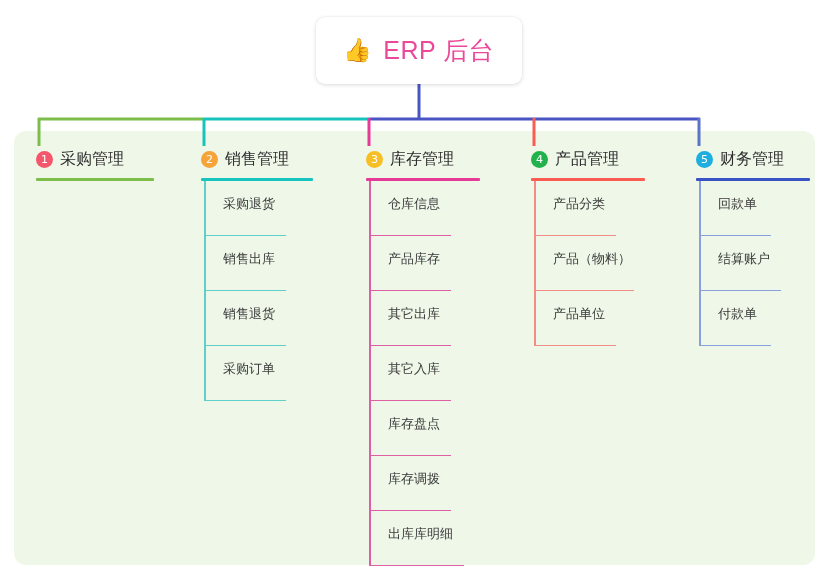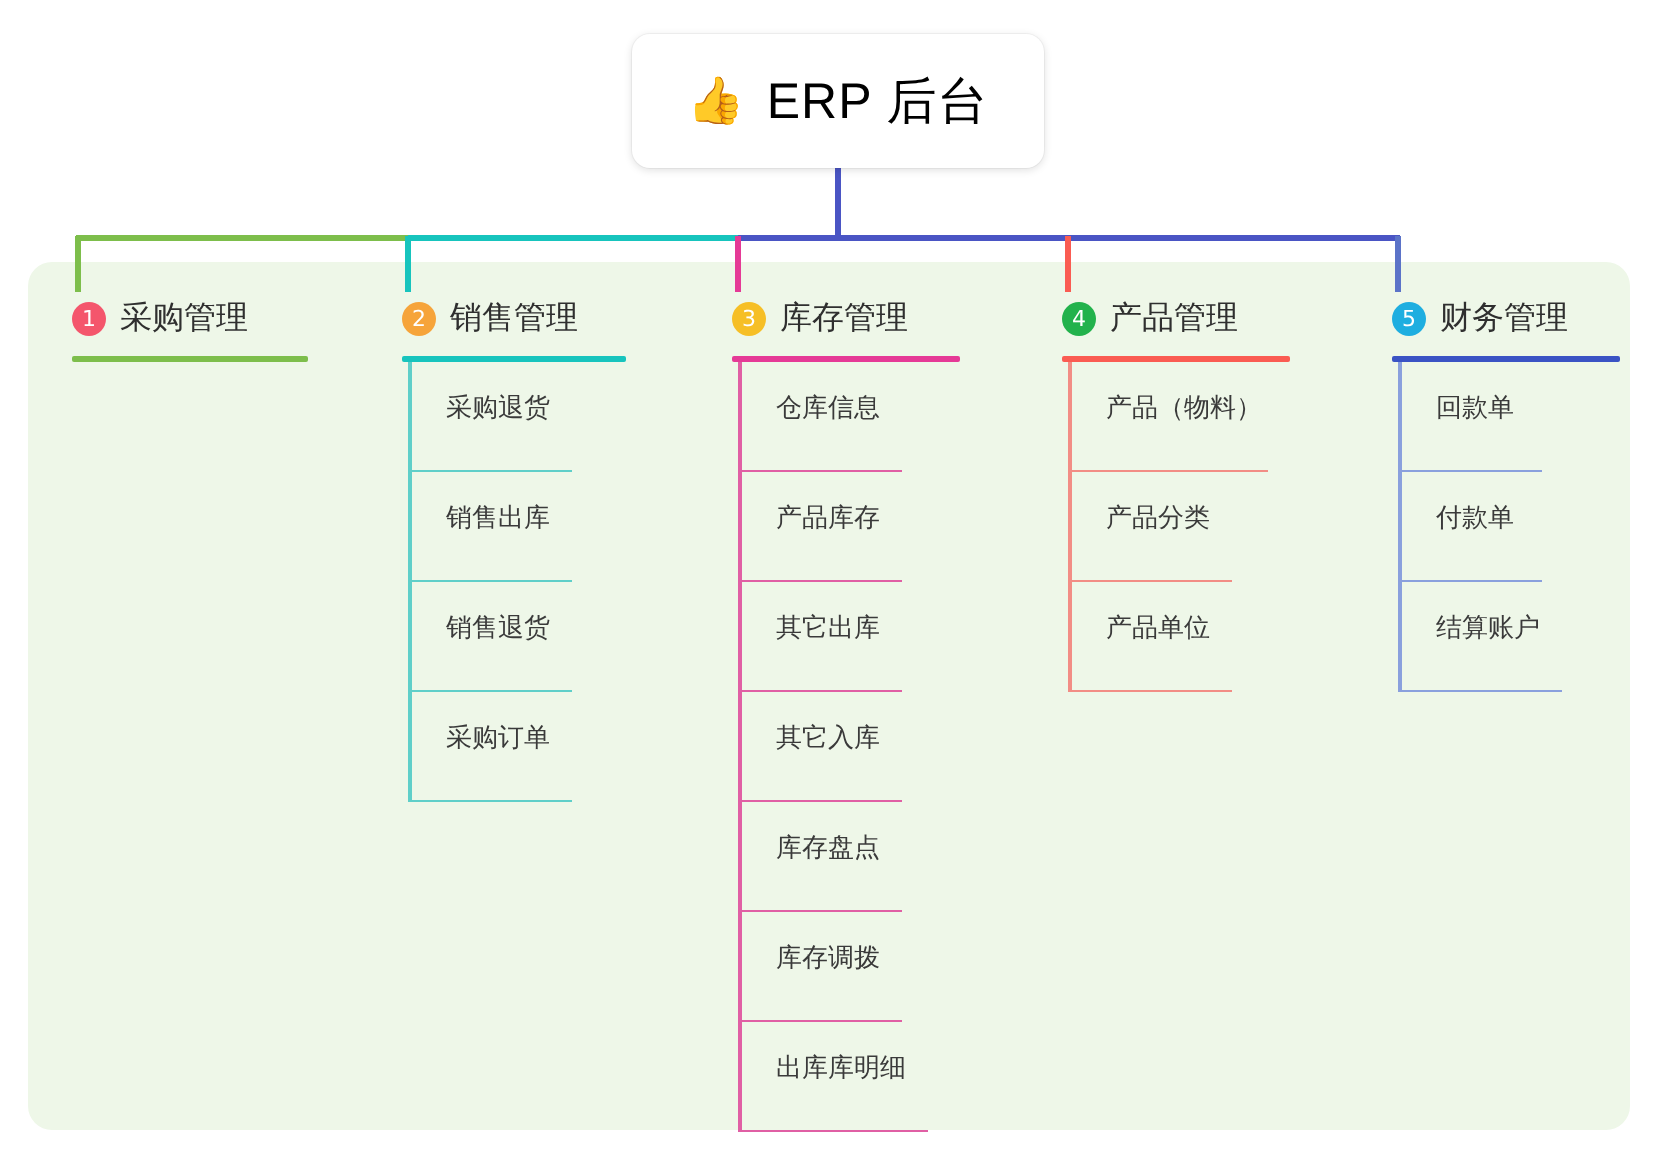--- a/index.html
+++ b/index.html
@@ -19,21 +19,21 @@
     width:206px;height:67px;
     background:#ffffff;
     border-radius:9px;
     box-shadow:0 1px 4px rgba(0,0,0,.13), 0 0 0 .5px rgba(0,0,0,.04);
     display:flex;align-items:center;justify-content:center;
     gap:11px;
     box-sizing:border-box;
   }
   .root-emoji{font-size:23px;line-height:1;display:block;}
   .root-title{
-    font-size:25px;color:#000000;letter-spacing:.5px;white-space:nowrap;
+    font-size:25px;color:#ec4899;letter-spacing:.5px;white-space:nowrap;
   }
 
   
   .panel{
     position:absolute;
     left:14px;top:131px;
     width:801px;height:434px;
     background:#eef7e8;
     border-radius:12px;
   }
@@ -177,50 +177,50 @@
       </div>
       <div class="col" style="left: 531px; width: 160px;">
         <div class="col-head">
           <span class="badge" style="background: rgb(34, 178, 76);">4</span>
           <span class="col-title">产品管理</span>
         </div>
         <div class="head-rule" style="background: rgb(250, 92, 82); width: 114px;"></div>
         <div class="leaves">
           <div class="spine" style="background: rgb(242, 141, 133); height: 165px;"></div>
           <div class="leaf">
+            <span class="leaf-label">产品分类</span>
+            <div class="leaf-rule" style="background: rgb(242, 141, 133); width: 82px;"></div>
+          </div>
+          <div class="leaf">
             <span class="leaf-label">产品（物料）</span>
             <div class="leaf-rule" style="background: rgb(242, 141, 133); width: 100px;"></div>
           </div>
           <div class="leaf">
-            <span class="leaf-label">产品分类</span>
-            <div class="leaf-rule" style="background: rgb(242, 141, 133); width: 82px;"></div>
-          </div>
-          <div class="leaf">
             <span class="leaf-label">产品单位</span>
             <div class="leaf-rule" style="background: rgb(242, 141, 133); width: 82px;"></div>
           </div>
         </div>
       </div>
       <div class="col" style="left: 696px; width: 130px;">
         <div class="col-head">
           <span class="badge" style="background: rgb(30, 174, 224);">5</span>
           <span class="col-title">财务管理</span>
         </div>
         <div class="head-rule" style="background: rgb(58, 83, 196); width: 114px;"></div>
         <div class="leaves">
           <div class="spine" style="background: rgb(138, 160, 221); height: 165px;"></div>
           <div class="leaf">
             <span class="leaf-label">回款单</span>
             <div class="leaf-rule" style="background: rgb(138, 160, 221); width: 72px;"></div>
           </div>
           <div class="leaf">
+            <span class="leaf-label">结算账户</span>
+            <div class="leaf-rule" style="background: rgb(138, 160, 221); width: 82px;"></div>
+          </div>
+          <div class="leaf">
             <span class="leaf-label">付款单</span>
             <div class="leaf-rule" style="background: rgb(138, 160, 221); width: 72px;"></div>
           </div>
-          <div class="leaf">
-            <span class="leaf-label">结算账户</span>
-            <div class="leaf-rule" style="background: rgb(138, 160, 221); width: 82px;"></div>
-          </div>
         </div>
       </div>
     </div>
 
 </div>
 
 </body></html>

